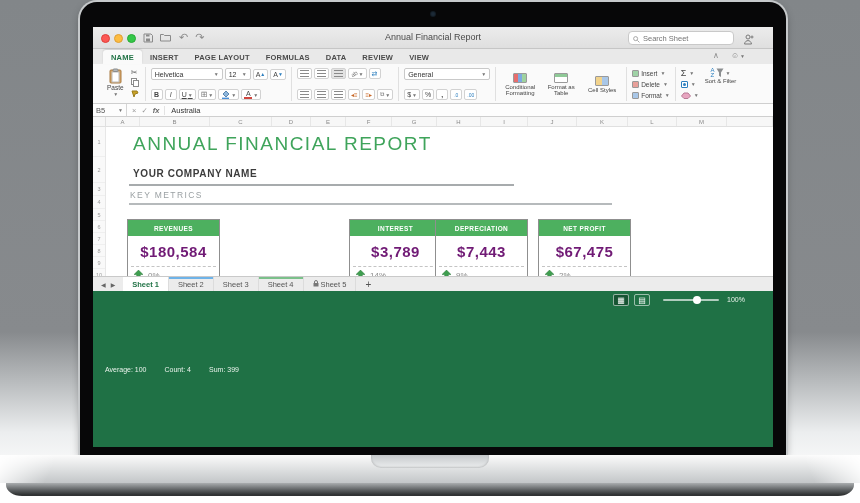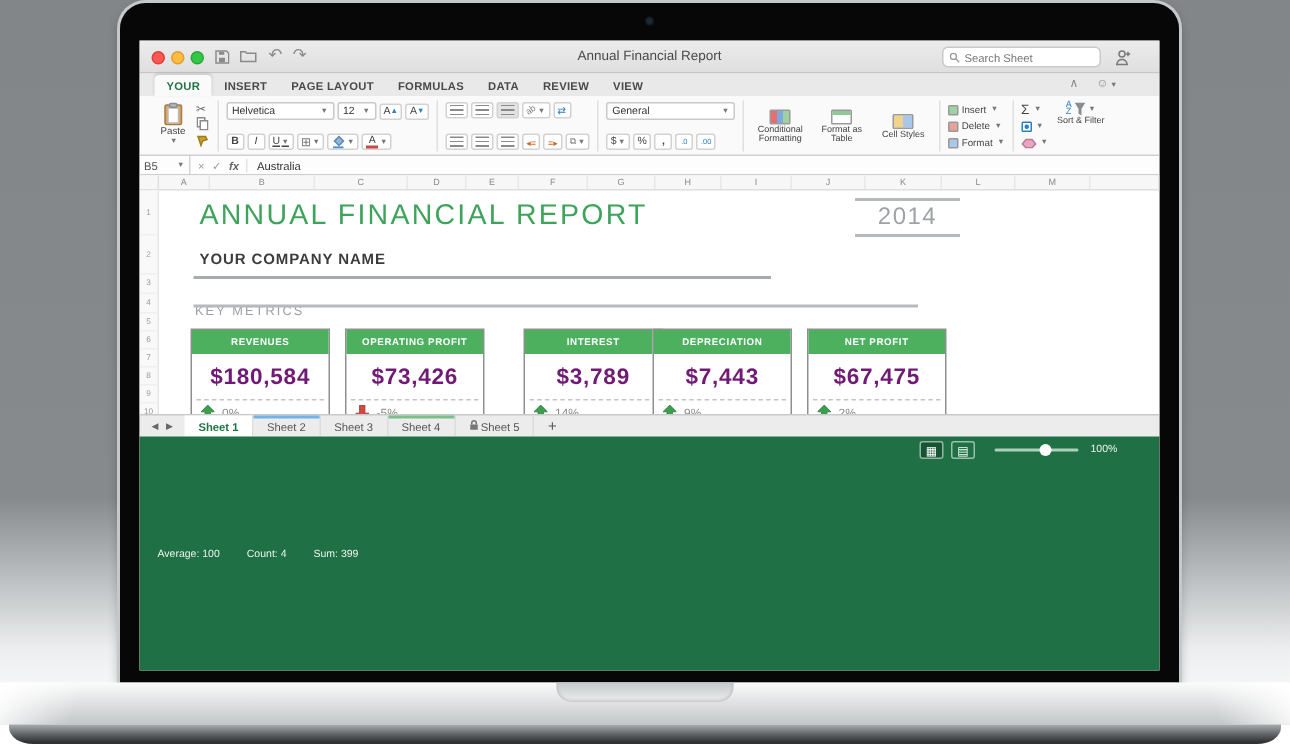--- a/index.html
+++ b/index.html
@@ -69,21 +69,21 @@
   .ch { border-right:1px solid #e7e7e7; display:flex; align-items:center; justify-content:center; }
   .corner { width:13px; border-right:1px solid #e0e0e0; position:relative; }
   .gridbody { position:absolute; left:0; top:10px; right:0; bottom:0; }
   .rowheaders { position:absolute; left:0; top:0; bottom:0; width:13px; background:#f9f9f9; border-right:1px solid #e7e7e7; font-size:5.5px; color:#9a9a9a; }
   .rh { display:flex; align-items:center; justify-content:center; border-bottom:1px solid #efefef; }
 
   .report-title { position:absolute; left:40px; top:6px; font-size:19px; letter-spacing:1.5px; color:#3fa45b; }
   .yearbox { position:absolute; left:477px; top:5px; width:70px; text-align:center; font-size:16px; color:#9ea3a6; border-top:2px solid #b6babc; border-bottom:2px solid #b6babc; padding:2px 0; letter-spacing:1px; }
   .company { position:absolute; left:40px; top:41px; font-size:10px; font-weight:bold; color:#3c3c3c; letter-spacing:.6px; }
   .rule { position:absolute; border-top:2px solid #a7abad; }
-  .sectlabel { position:absolute; font-size:8.5px; color:#9aa0a3; letter-spacing:1.4px;margin-top:12px; }
+  .sectlabel { position:absolute; font-size:8.5px; color:#9aa0a3; letter-spacing:1.4px; }
 
   
   .card { position:absolute; top:92px; width:93px; height:88px; border:1px solid #8f8f8f; background:#fff; }
   .card-h { height:16px; background:#4db05f; color:#fff; font-size:6.5px; font-weight:bold; letter-spacing:.4px; display:flex; align-items:center; justify-content:center; }
   .card-v { height:30px; display:flex; align-items:center; justify-content:center; font-size:15px; font-weight:bold; color:#701a75; letter-spacing:.5px; }
   .card-sep { border-top:1.5px dashed #c4c4c4; margin:0 3px; }
   .card-d { display:flex; align-items:center; gap:5px; padding:3px 6px 0; font-size:8px; color:#8a8a8a; }
 
   
   .sheettabs { height:15px; background:#ececec; border-top:1px solid #c9c9c9; display:flex; align-items:stretch; font-size:7.5px; color:#555; flex:0 0 auto; }
@@ -145,21 +145,21 @@
         <input placeholder="Search Sheet" style="">
       </div>
       <div class="share"><svg width="12" height="12" viewBox="0 0 12 12">
             <circle cx="5" cy="4" r="2" fill="none" stroke="#7a7a7a"></circle>
             <path d="M1.5 11c.4-2.4 2-3.4 3.5-3.4S8.1 8.6 8.5 11z" fill="none" stroke="#7a7a7a"></path>
             <path d="M9 2.5v3M7.5 4h3" stroke="#7a7a7a"></path>
           </svg></div>
     </div>
 
     <div class="tabrow">
-      <div class="rtab active">YOUR</div>
+      <div class="rtab active">NAME</div>
       <div class="rtab">INSERT</div>
       <div class="rtab">PAGE LAYOUT</div>
       <div class="rtab">FORMULAS</div>
       <div class="rtab">DATA</div>
       <div class="rtab">REVIEW</div>
       <div class="rtab">VIEW</div>
       <div class="tabrow-right">
         <span>∧</span>
         <span>☺<span class="ddarrow">▼</span></span>
       </div>
@@ -405,54 +405,39 @@
           <div class="rh" style="height:12px">5</div>
           <div class="rh" style="height:12px">6</div>
           <div class="rh" style="height:12px">7</div>
           <div class="rh" style="height:12px">8</div>
           <div class="rh" style="height:12px">9</div>
           <div class="rh" style="height:12px">10</div>
 
         </div>
 
         <div class="report-title">ANNUAL FINANCIAL REPORT</div>
-        <div class="yearbox">2014</div>
         <div class="company">YOUR COMPANY NAME</div>
         <div class="rule" style="left:36px; top:57px; width:385px;"></div>
         <div class="sectlabel" style="left:37px; top:63px;">KEY METRICS</div>
         <div class="rule" style="left:36px; top:76px; width:483px; border-color:#b6babc;"></div>
 
         <div class="card" style="left:34px">
           <div class="card-h">REVENUES</div>
           <div class="card-v">$180,584</div>
           <div class="card-sep"></div>
           <div class="card-d">
               <span class="arrow-ico">
                 <svg width="9" height="10" viewBox="0 0 10 11">
                   <path d="M5 0 L10 5 H7 V11 H3 V5 H0z" fill="#3e9e4f" stroke="#2d7a3b" stroke-width=".6"></path>
                 </svg>
               </span>
               <span>0%</span>
             </div>
 
         </div>
-        <div class="card" style="left:137px">
-          <div class="card-h">OPERATING PROFIT</div>
-          <div class="card-v">$73,426</div>
-          <div class="card-sep"></div>
-          <div class="card-d">
-              <span class="arrow-ico">
-                <svg width="9" height="10" viewBox="0 0 10 11" style="transform:rotate(180deg)">
-                  <path d="M5 0 L10 5 H7 V11 H3 V5 H0z" fill="#cf4a41" stroke="#a33830" stroke-width=".6"></path>
-                </svg>
-              </span>
-              <span>-5%</span>
-            </div>
-
-        </div>
         <div class="card" style="left:256px">
           <div class="card-h">INTEREST</div>
           <div class="card-v">$3,789</div>
           <div class="card-sep"></div>
           <div class="card-d">
               <span class="arrow-ico">
                 <svg width="9" height="10" viewBox="0 0 10 11">
                   <path d="M5 0 L10 5 H7 V11 H3 V5 H0z" fill="#3e9e4f" stroke="#2d7a3b" stroke-width=".6"></path>
                 </svg>
               </span>

